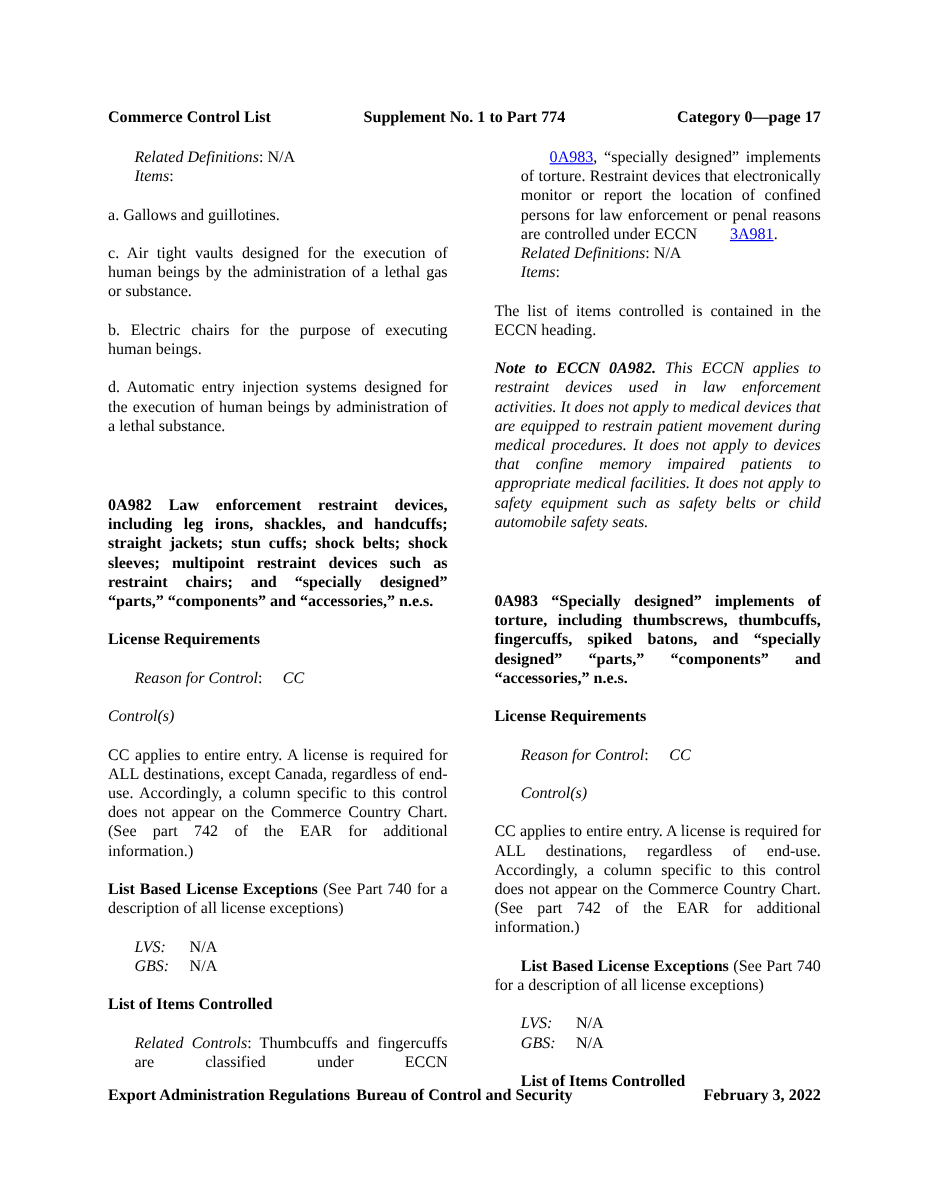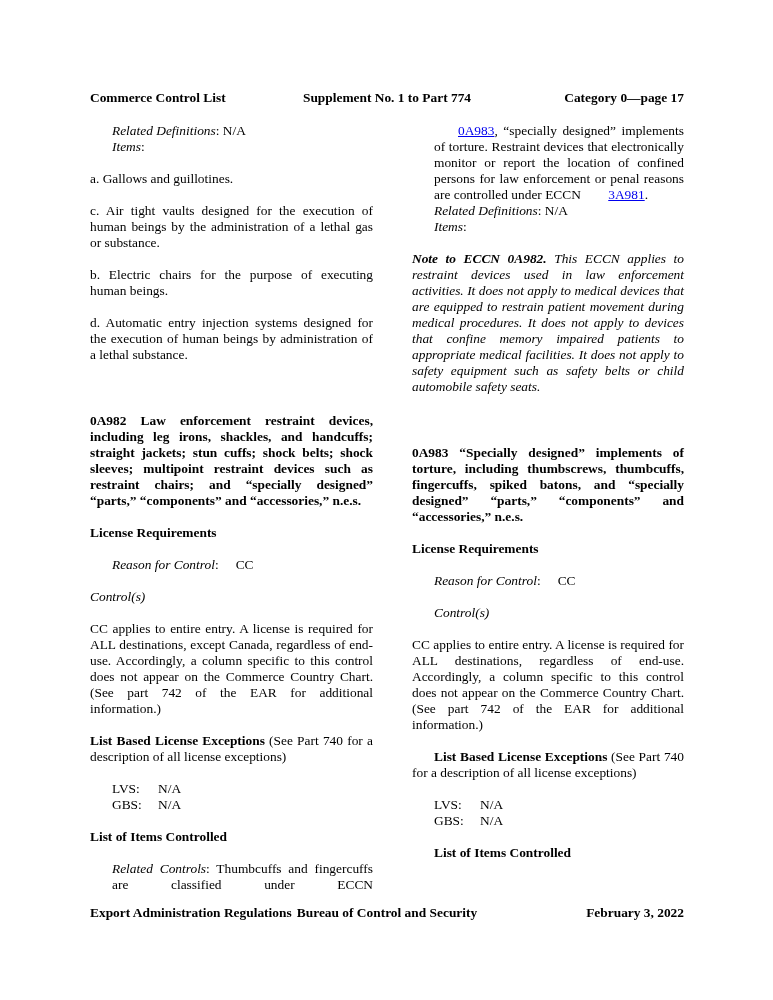--- a/index.html
+++ b/index.html
@@ -24,22 +24,22 @@
   p { margin:0 0 16px 0; text-align:justify; }
   .blk { margin:0 0 16px 0; }
   .blk p { margin:0; text-align:left; }
   .ind  { margin-left:22px; }
   .find { text-indent:22px; }
   .jall { text-align:justify; text-align-last:justify; }
   .b  { font-weight:bold; }
   .i  { font-style:italic; }
   .bi { font-weight:bold; font-style:italic; }
   .hdg { margin-top:50px; }
-  .gap { margin-left:17px; }
-  .lbl { display:inline-block; width:46px; }
+  .gap { margin-left:17px;font-style:italic; }
+  .lbl { display:inline-block; width:46px; font-style:italic; }
   a.xlink { color:var(--link,#0000EE); text-decoration:underline; cursor:pointer;margin-left:24px; }
 </style>
 </head>
 <body>
 
 <div class="page">
 
   <div class="runhead hdr">
     <span class="run-left">Commerce Control List</span>
     <span class="run-center">Supplement No. 1 to Part 774</span>
@@ -82,20 +82,21 @@
   </div>
 
   <div class="col col-r">
 
     <div class="blk ind">
       <p style="text-align:justify"><a class="xlink">0A983</a><span>, “specially designed” implements of torture. Restraint devices that electronically monitor or report the location of confined persons for law enforcement or penal reasons are controlled under ECCN </span><a class="xlink">3A981</a><span>.</span></p>
       <p><span class="i">Related Definitions</span><span>: N/A</span></p>
       <p><span class="i">Items</span><span>:</span></p>
     </div>
 
+    <p>The list of items controlled is contained in the ECCN heading.</p>
 
     <p class="i"><span class="bi">Note to ECCN 0A982.</span><span>  This ECCN applies to restraint devices used in law enforcement activities.  It does not apply to medical devices that are equipped to restrain patient movement during medical procedures.  It does not apply to devices that confine memory impaired patients to appropriate medical facilities.  It does not apply to safety equipment such as safety belts or child automobile safety seats.</span></p>
 
     <p class="b hdg">0A983 “Specially designed” implements of torture, including thumbscrews, thumbcuffs, fingercuffs, spiked batons, and “specially designed” “parts,” “components” and “accessories,” n.e.s.</p>
 
     <p class="b">License Requirements</p>
 
     <p class="ind"><span class="i">Reason for Control</span><span>:</span><span class="gap">CC</span></p>
 
     <p class="i ind">Control(s)</p>

